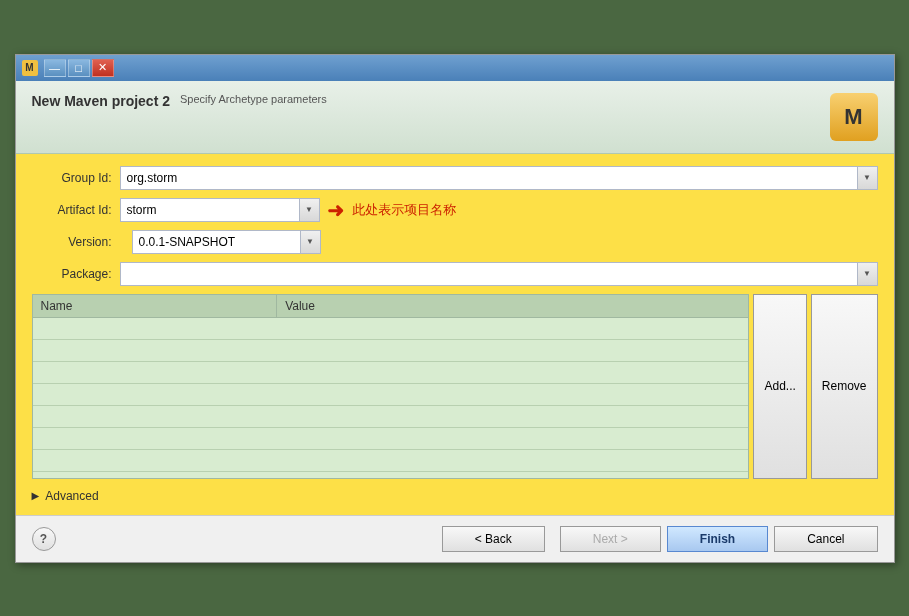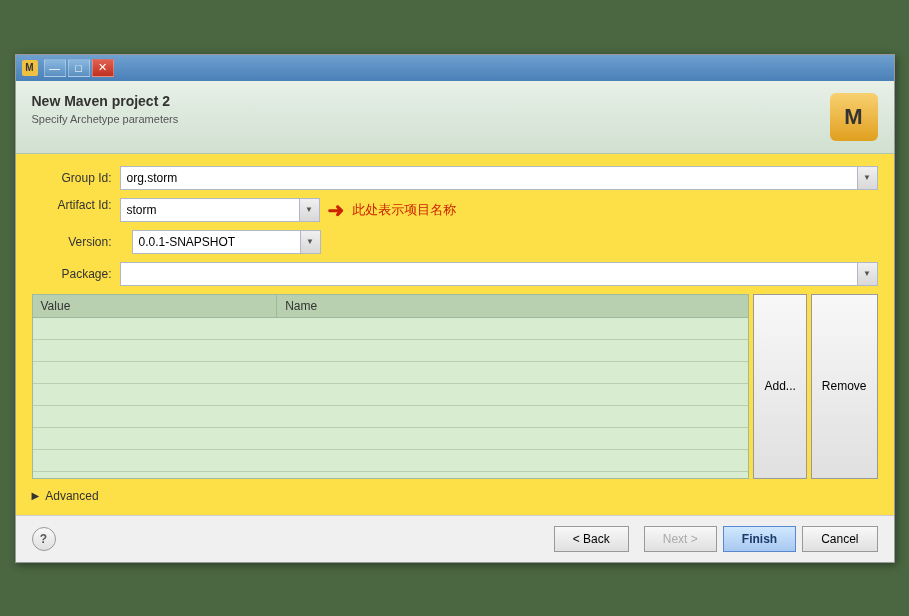--- a/index.html
+++ b/index.html
@@ -66,21 +66,21 @@
     }
     .title-btn.close { background: linear-gradient(to bottom, #e06050, #c03020); }
     .header-section {
       background: linear-gradient(to bottom, #e8f0e8, #d0e0d0);
       padding: 12px 16px;
       display: flex;
       justify-content: space-between;
       align-items: flex-start;
       border-bottom: 1px solid #b0c8b0;
     }
-    .header-text { display: flex; flex-direction: column; gap: 4px; justify-content: space-between; }
+    .header-text { display: flex; flex-direction: row; gap: 10px; justify-content: space-between; }
     .header-title {
       font-size: 14px;
       font-weight: bold;
       color: #333;
     }
     .header-subtitle {
       font-size: 11px;
       color: #555;
     }
     .header-icon {
@@ -275,41 +275,41 @@
       color: #555;
       cursor: pointer;
       background: linear-gradient(to bottom, #f8f8f8, #e0e0e0);
     }
     .footer-spacer { flex: 1; }
     .footer-buttons {
       display: flex;
       gap: 6px;
     }
     .footer-btn {
-      padding: 5px 18px;
+      padding: 5px 32px;
       border: 1px solid #999;
       background: linear-gradient(to bottom, #f8f8f8, #e0e0e0);
       cursor: pointer;
       font-size: 12px;
       min-width: 70px;
     }
     .footer-btn.disabled {
       color: #aaa;
       cursor: default;
       margin-left: 9px;
     }
     .footer-btn.primary {
       background: linear-gradient(to bottom, #d0e8ff, #a8c8f0);
       border-color: #5888d0;
       color: #1a3a6a;
       font-weight: bold;
     }
     .artifact-row-wrapper {
       display: flex;
-      align-items: flex-start;
+      align-items: center;
       gap: 8px;
       margin-bottom: 8px;
     }
   </style>
 </head>
 <body>
 
 <div class="window">
 
   <div class="title-bar">
@@ -368,22 +368,22 @@
       <div class="form-input-wrapper">
         <input class="form-input" type="text" value="" style="">
         <div class="dropdown-btn">▼</div>
       </div>
     </div>
 
     <div class="properties-section">
       <div class="properties-table-wrapper">
         <div class="properties-table">
           <div class="table-header">
+            <span class="table-header-cell">Name</span>
             <span class="table-header-cell">Value</span>
-            <span class="table-header-cell">Name</span>
           </div>
           <div class="table-body">
             <div class="table-row-empty"></div>
             <div class="table-row-empty"></div>
             <div class="table-row-empty"></div>
             <div class="table-row-empty"></div>
             <div class="table-row-empty"></div>
             <div class="table-row-empty"></div>
             <div class="table-row-empty"></div>
           </div>

